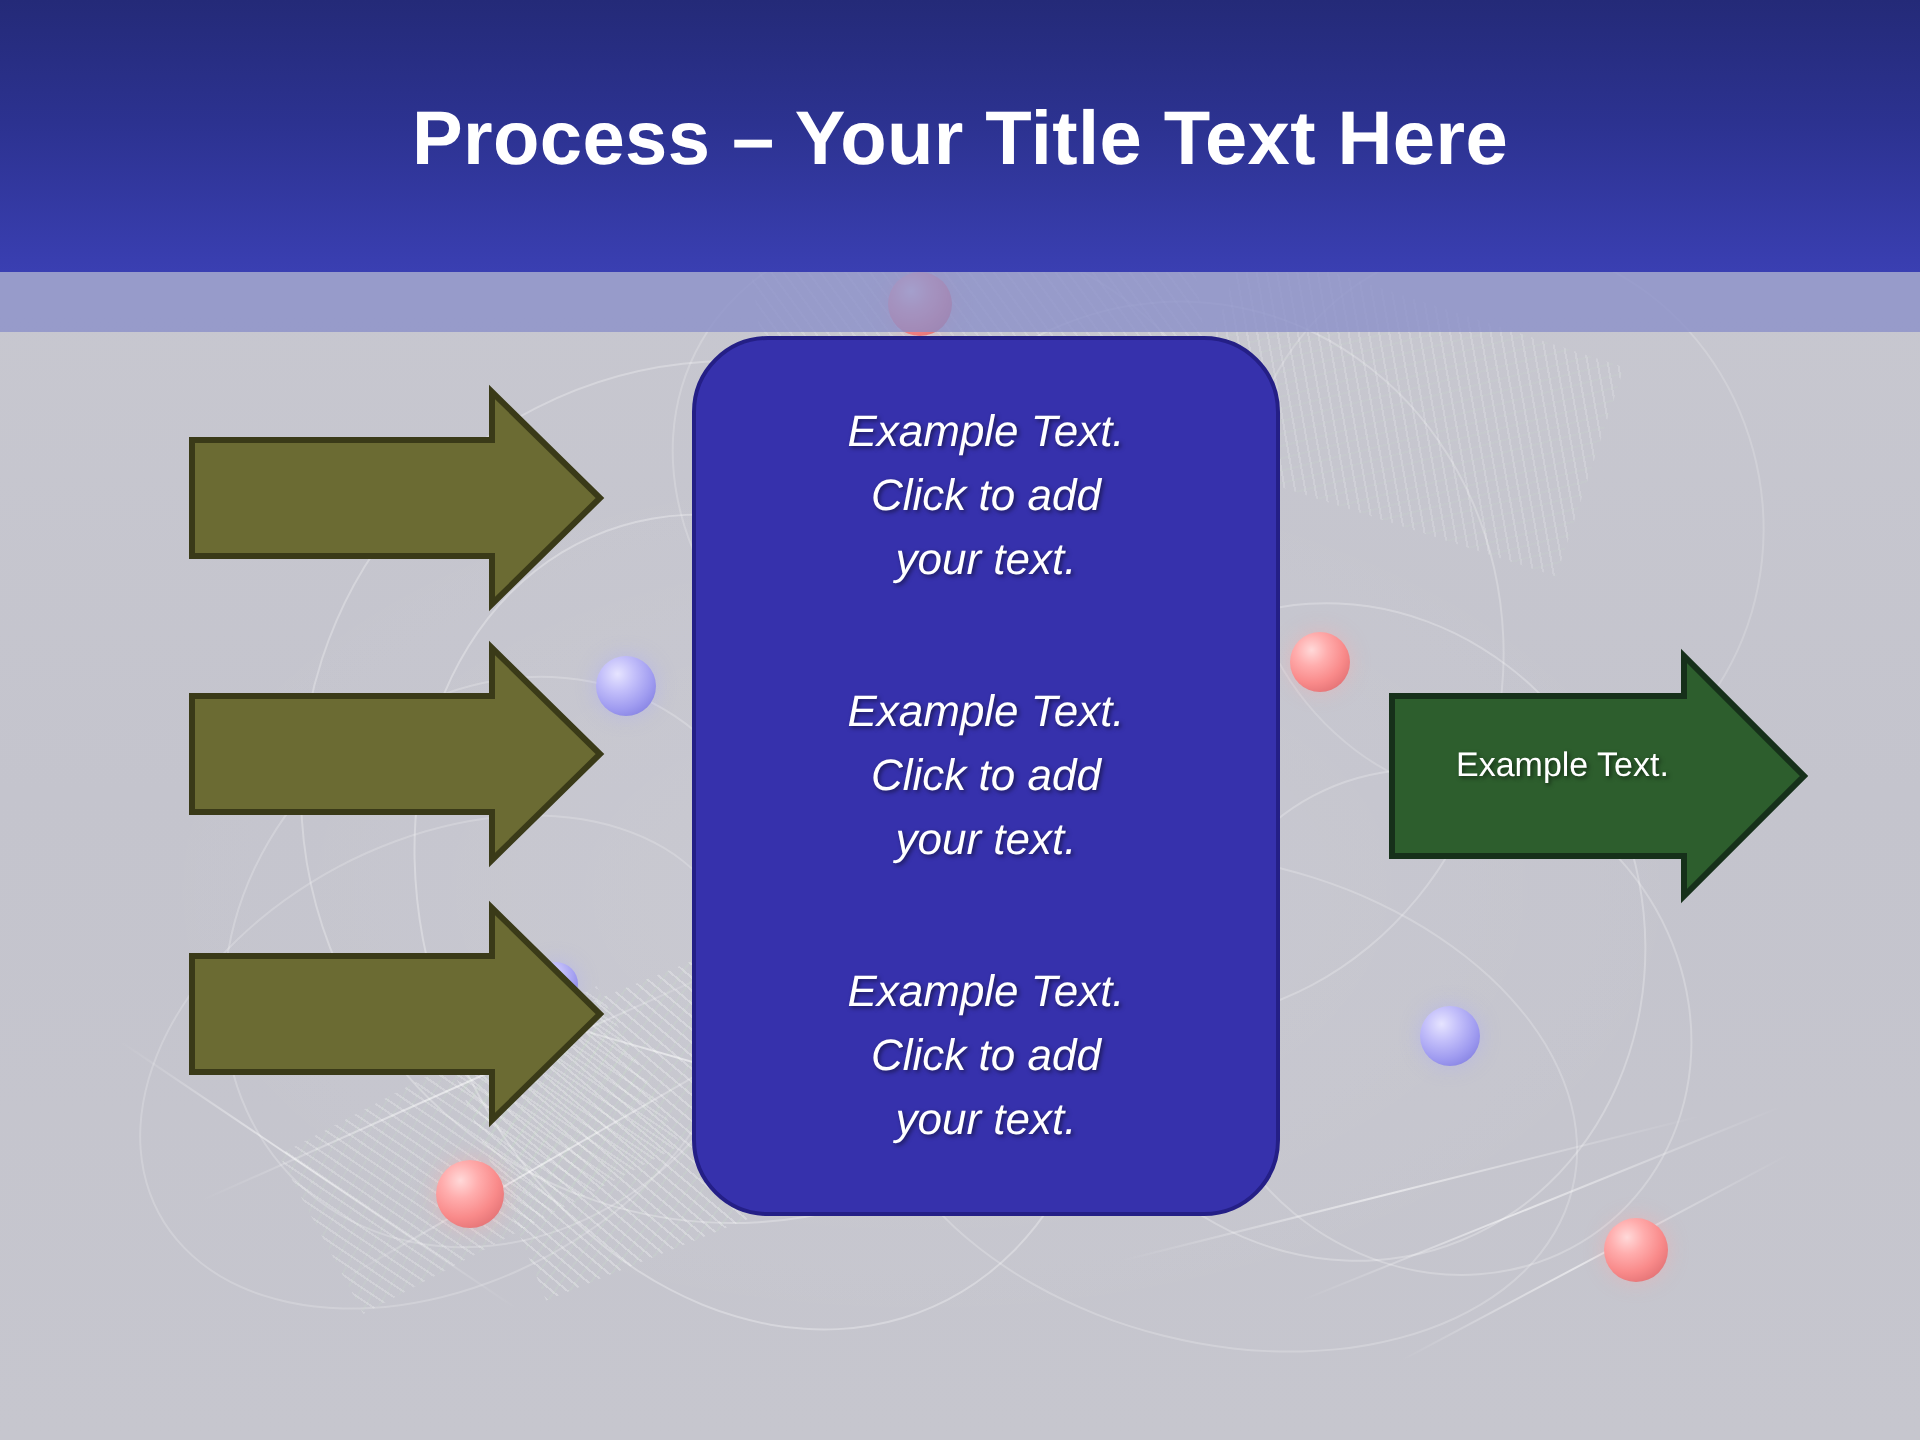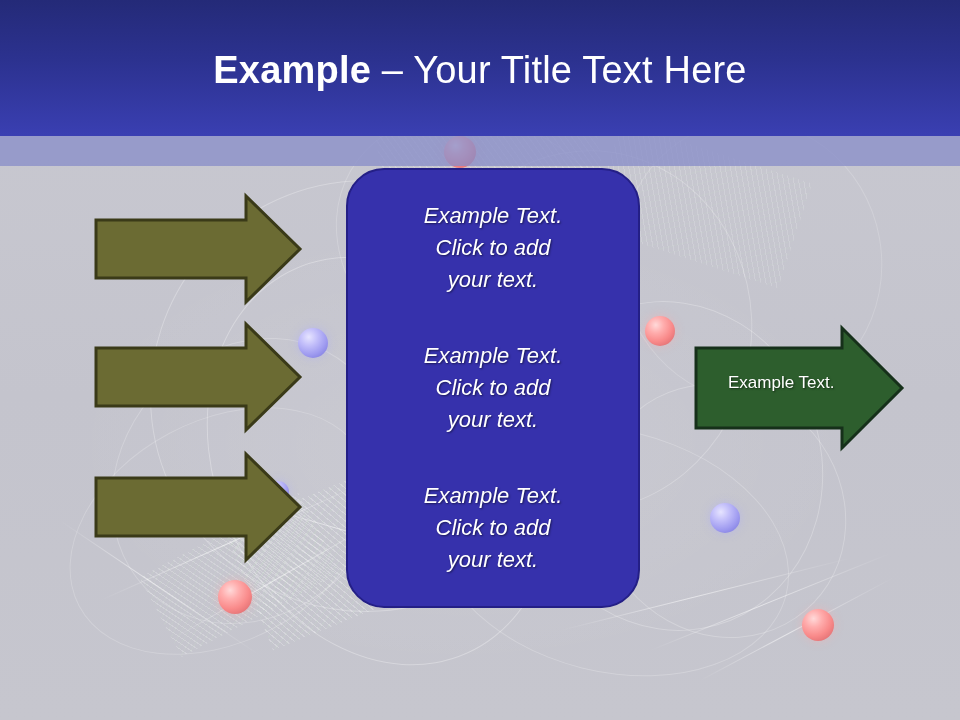--- a/index.html
+++ b/index.html
@@ -105,21 +105,21 @@
     width: 960px;
     text-align: center;
     color: #ffffff;
     font-size: 38px;
     line-height: 44px;
     letter-spacing: 0.2px;
     white-space: nowrap;
     z-index: 6;
   }
   #title .strong { font-weight: bold; }
-  #title .rest   { font-weight: normal; }
+  #title .rest   { font-weight: bold; }
 
   #subband {
     position: absolute;
     left: 0; top: 136px;
     width: 960px;
     height: 30px;
     background: rgba(136,140,200,0.76);
     z-index: 4;
   }
 
@@ -234,21 +234,21 @@
         <div class="sphere pink" style="left: 645px; top: 316px; width: 30px; height: 30px;"></div>
         <div class="sphere violet" style="left: 710px; top: 503px; width: 30px; height: 30px;"></div>
         <div class="sphere pink" style="left: 218px; top: 580px; width: 34px; height: 34px;"></div>
         <div class="sphere pink" style="left: 802px; top: 609px; width: 32px; height: 32px;"></div>
         <div class="sphere violet" style="left: 267px; top: 481px; width: 22px; height: 22px;"></div>
       </div>
   </div>
 
   <div id="header-band"></div>
   <div id="subband"></div>
-  <div id="title"><span class="strong">Example</span><span class="rest"> – Your Title Text Here</span></div>
+  <div id="title"><span class="strong">Process</span><span class="rest"> – Your Title Text Here</span></div>
 
   <div class="step-arrow" id="arrow-1">
     <svg width="208" height="110" viewBox="0 0 208 110">
       <polygon points="2,26 152,26 152,2 206,55 152,108 152,84 2,84" fill="#6b6b33" stroke="#3a3a18" stroke-width="3" stroke-linejoin="miter"></polygon>
     </svg>
   </div>
   <div class="step-label" id="label-1">1. Example Text.</div>
 
   <div class="step-arrow" id="arrow-2">
     <svg width="208" height="110" viewBox="0 0 208 110">

